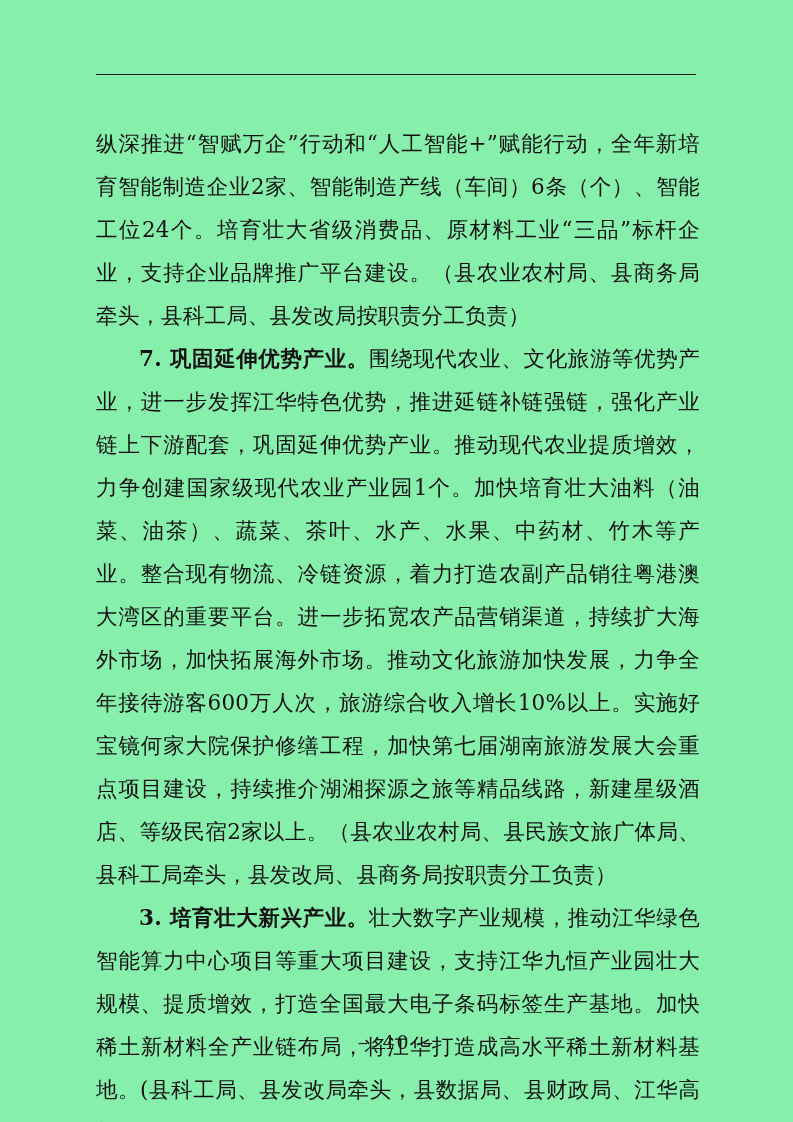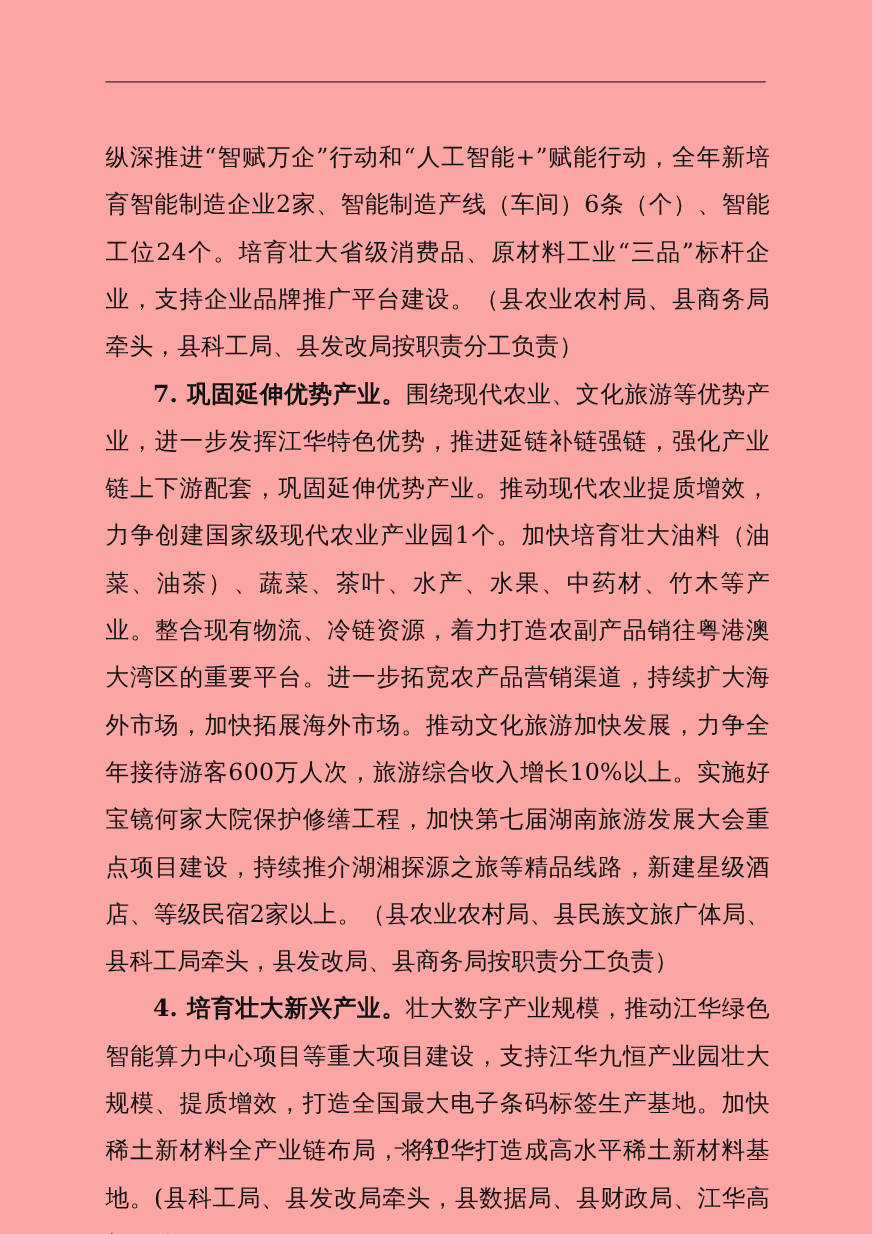--- a/index.html
+++ b/index.html
@@ -4,21 +4,21 @@
 <style>
   html, body {
     margin: 0;
     padding: 0;
     background: #ffffff;
   }
   .page {
     position: relative;
     width: 793px;
     height: 1122px;
-    background: #fca5a5;
+    background: #86efac;
     margin: 0 auto;
     overflow: hidden;
     font-family: "DejaVu Serif", "Liberation Serif", serif;
     color: #1a1a1a;
   }
   .header-rule {
     position: absolute;
     left: 96px;
     top: 74px;
     width: 600px;
@@ -80,21 +80,21 @@
 
     <p class="para">
       <span>纵深推进“智赋万企”行动和“人工智能+”赋能行动，全年新培育智能制造企业2家、智能制造产线（车间）6条（个）、智能工位24个。培育壮大省级消费品、原材料工业“三品”标杆企业，支持企业品牌推广平台建设。（县农业农村局、县商务局牵头，县科工局、县发改局按职责分工负责）</span>
     </p>
 
     <p class="para indent">
       <span class="bold-lead">7. 巩固延伸优势产业。</span><span>围绕现代农业、文化旅游等优势产业，进一步发挥江华特色优势，推进延链补链强链，强化产业链上下游配套，巩固延伸优势产业。推动现代农业提质增效，力争创建国家级现代农业产业园1个。加快培育壮大油料（油菜、油茶）、蔬菜、茶叶、水产、水果、中药材、竹木等产业。整合现有物流、冷链资源，着力打造农副产品销往粤港澳大湾区的重要平台。进一步拓宽农产品营销渠道，持续扩大海外市场，加快拓展海外市场。推动文化旅游加快发展，力争全年接待游客600万人次，旅游综合收入增长10%以上。实施好宝镜何家大院保护修缮工程，加快第七届湖南旅游发展大会重点项目建设，持续推介湖湘探源之旅等精品线路，新建星级酒店、等级民宿2家以上。（县农业农村局、县民族文旅广体局、县科工局牵头，县发改局、县商务局按职责分工负责）</span>
     </p>
 
     <p class="para indent">
-      <span class="bold-lead">4. 培育壮大新兴产业。</span><span>壮大数字产业规模，推动江华绿色智能算力中心项目等重大项目建设，支持江华九恒产业园壮大规模、提质增效，打造全国最大电子条码标签生产基地。加快稀土新材料全产业链布局，将江华打造成高水平稀土新材料基地。(县科工局、县发改局牵头，县数据局、县财政局、江华高新区按职</span>
+      <span class="bold-lead">3. 培育壮大新兴产业。</span><span>壮大数字产业规模，推动江华绿色智能算力中心项目等重大项目建设，支持江华九恒产业园壮大规模、提质增效，打造全国最大电子条码标签生产基地。加快稀土新材料全产业链布局，将江华打造成高水平稀土新材料基地。(县科工局、县发改局牵头，县数据局、县财政局、江华高新区按职</span>
     </p>
 
   </div>
 
   <div class="footer">
     <span class="footer-inner page-number">－ 40 －</span>
   </div>
 
 </div>
 

